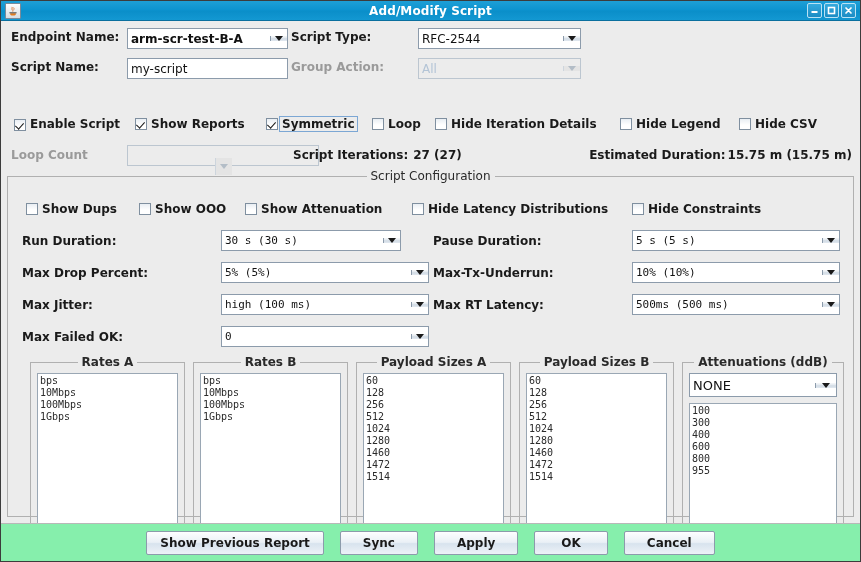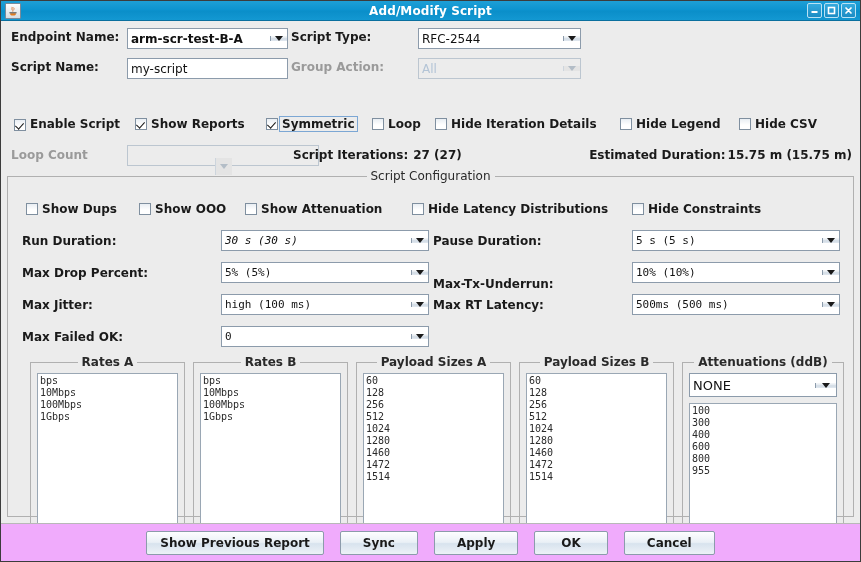--- a/index.html
+++ b/index.html
@@ -177,21 +177,21 @@
     font-size: 10px; line-height: 12px;
     color: #2a2a2a;
     padding-left: 1px;
     white-space: nowrap;
   }
 
   
   .btnbar {
     position: absolute; left: 0; right: 0; bottom: 0;
     height: 38px;
-    background: #f0abfc;
+    background: #86efac;
     border-top: 1px solid #b8b8b8;
     display: flex; align-items: center; justify-content: center;
     gap: 16px;
   }
   .btn {
     height: 24px;
     padding: 0 13px;
     background: linear-gradient(to bottom, #fdfeff 0%, #eaf0f6 47%, #d8e3ee 53%, #edf2f7 100%);
     border: 1px solid #8c9bab;
     border-radius: 2px;
@@ -339,21 +339,21 @@
       <div class="cbwrap" style="position:absolute; left:404px; top:25px;">
         <span class="cb"></span>
         <span class="cbtext">Hide Latency Distributions</span>
       </div>
       <div class="cbwrap" style="position:absolute; left:624px; top:25px;">
         <span class="cb"></span>
         <span class="cbtext">Hide Constraints</span>
       </div>
 
       <span class="lbl" style="position:absolute; left:14px; top:57px;">Run Duration:</span>
-      <div class="combo" style="position:absolute; left:213px; top:53px; width:208px;font-style:italic;">
+      <div class="combo" style="position:absolute; left:213px; top:53px; width:180px;">
         <div class="val mono">30 s    (30 s)</div>
         <div class="arrow">
             <i></i>
           </div>
       </div>
 
       <span class="lbl" style="position:absolute; left:425px; top:57px;">Pause Duration:</span>
       <div class="combo" style="position:absolute; left:624px; top:53px; width:208px;">
         <div class="val mono">5 s    (5 s)</div>
         <div class="arrow">
@@ -362,21 +362,21 @@
       </div>
 
       <span class="lbl" style="position:absolute; left:14px; top:89px;">Max Drop Percent:</span>
       <div class="combo" style="position:absolute; left:213px; top:85px; width:208px;">
         <div class="val mono">5% (5%)</div>
         <div class="arrow">
             <i></i>
           </div>
       </div>
 
-      <span class="lbl" style="position:absolute; left:425px; top:89px;margin-top:11px;">Max-Tx-Underrun:</span>
+      <span class="lbl" style="position:absolute; left:425px; top:89px;">Max-Tx-Underrun:</span>
       <div class="combo" style="position:absolute; left:624px; top:85px; width:208px;">
         <div class="val mono">10% (10%)</div>
         <div class="arrow">
             <i></i>
           </div>
       </div>
 
       <span class="lbl" style="position:absolute; left:14px; top:121px;">Max Jitter:</span>
       <div class="combo" style="position:absolute; left:213px; top:117px; width:208px;">
         <div class="val mono">high (100 ms)</div>

